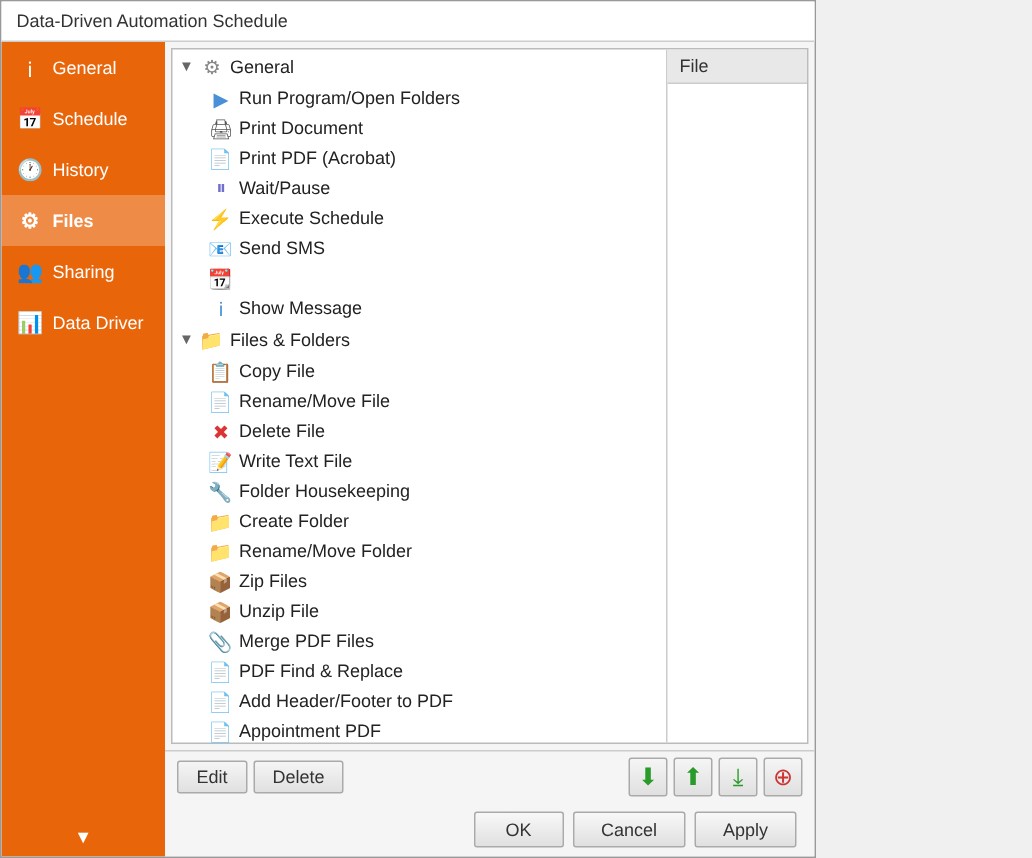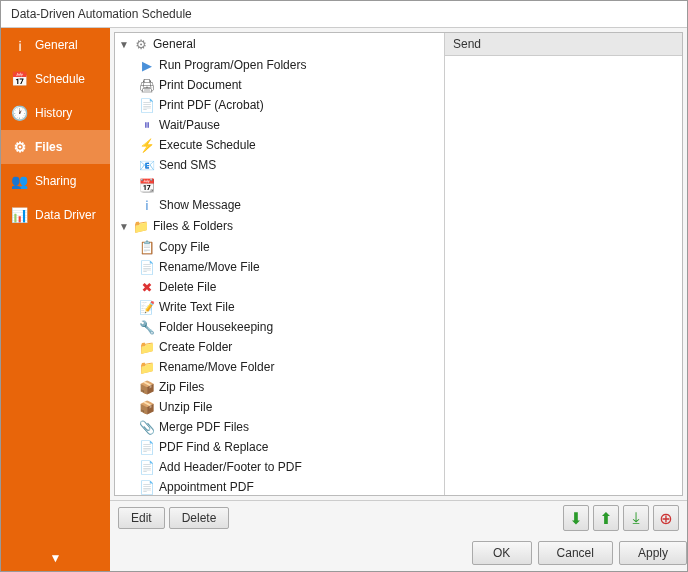--- a/index.html
+++ b/index.html
@@ -6,21 +6,21 @@
     body {
       font-family: 'Segoe UI', Tahoma, Geneva, Verdana, sans-serif;
       font-size: 12px;
       background: #f0f0f0;
       width: 688px;
       height: 572px;
       overflow: hidden;
     }
 
     .window {
-      width: 688px;
+      width: 544px;
       height: 572px;
       background: #f0f0f0;
       border: 1px solid #999;
       display: flex;
       flex-direction: column;
     }
 
     .title-bar {
       background: #fff;
       padding: 6px 10px;
@@ -215,21 +215,21 @@
       align-items: center;
       justify-content: center;
       font-size: 16px;
       border-radius: 2px;
     }
 
     .bottom-actions {
       display: flex;
       align-items: center;
       justify-content: flex-end;
-      padding: 6px 0;
+      padding: 6px 12px;
       gap: 6px;
       flex-shrink: 0;
     }
 
     .action-btn {
       padding: 4px 18px;
       border: 1px solid #aaa;
       background: linear-gradient(to bottom, #f8f8f8, #e0e0e0);
       cursor: pointer;
       font-size: 12px;
@@ -407,21 +407,21 @@
             </div>
             <div class="tree-item tree-indent-1">
               <span class="item-icon icon-manipulate" style="color:#dd3333;">📄</span>
               <span>Appointment PDF</span>
             </div>
           </div>
         </div>
 
         <div class="right-panel">
           <div class="right-header">
-            <span>Send</span>
+            <span>File</span>
           </div>
         </div>
 
       </div>
 
       <div class="bottom-toolbar">
         <button class="toolbar-btn">Edit</button>
         <button class="toolbar-btn">Delete</button>
         <div style="flex:1"></div>
         <div class="icon-btn arrow-down-green" title="Move Down">⬇</div>

